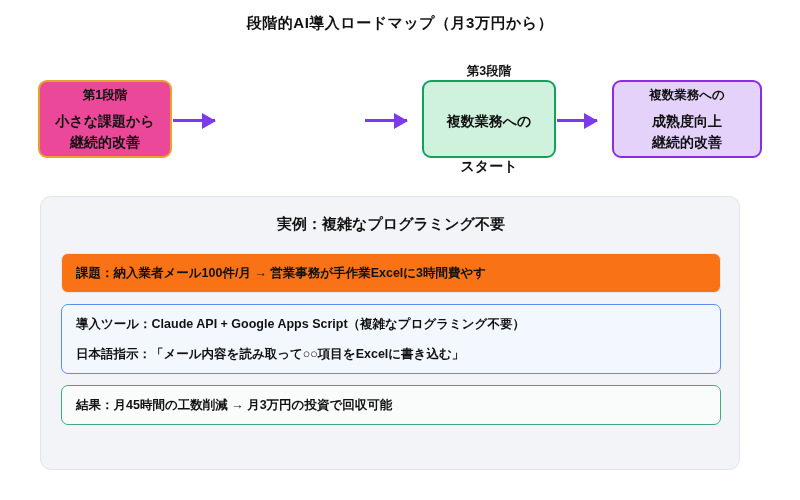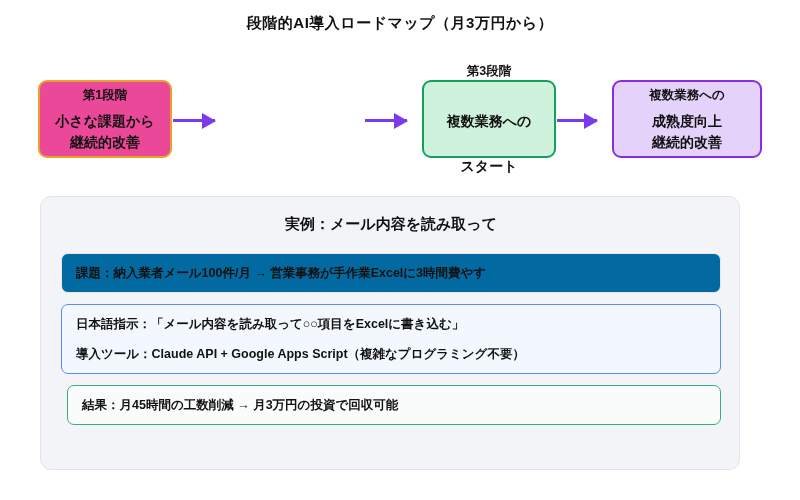--- a/index.html
+++ b/index.html
@@ -147,23 +147,23 @@
     font-size: 12.5px;
     font-weight: bold;
     line-height: 1.3;
     color: #111111;
     white-space: nowrap;
   }
   .card .c-line + .c-line {
     margin-top: 13px;
   }
 
-  .card-issue  { background: #0369a1; border-color: #E6E7EB; }
+  .card-issue  { background: #f97316; border-color: #E6E7EB; }
   .card-tool   { background: #F3F8FE; border-color: #5B8DEF; }
-  .card-result { background: #FAFCFB; border-color: #3FA980; margin-left: 6px; }
+  .card-result { background: #FAFCFB; border-color: #3FA980; }
 </style>
 </head>
 <body>
 
 <div class="page">
 
   <div class="title">段階的AI導入ロードマップ（月3万円から）</div>
 
   <div class="roadmap">
 
@@ -188,31 +188,31 @@
 
     <div class="stage stage-4 wide">
       <div class="s-head">複数業務への</div>
       <div class="s-line">成熟度向上</div>
       <div class="s-line">継続的改善</div>
     </div>
 
   </div>
 
   <div class="panel">
-    <div class="panel-title">実例：メール内容を読み取って</div>
+    <div class="panel-title">実例：複雑なプログラミング不要</div>
 
     <div class="cardlist">
 
       <div class="card card-issue">
         <div class="c-line">課題：納入業者メール100件/月 → 営業事務が手作業Excelに3時間費やす</div>
       </div>
 
       <div class="card card-tool">
+        <div class="c-line">導入ツール：Claude API + Google Apps Script（複雑なプログラミング不要）</div>
         <div class="c-line">日本語指示：「メール内容を読み取って○○項目をExcelに書き込む」</div>
-        <div class="c-line">導入ツール：Claude API + Google Apps Script（複雑なプログラミング不要）</div>
       </div>
 
       <div class="card card-result">
         <div class="c-line">結果：月45時間の工数削減 → 月3万円の投資で回収可能</div>
       </div>
 
     </div>
   </div>
 
 </div>

